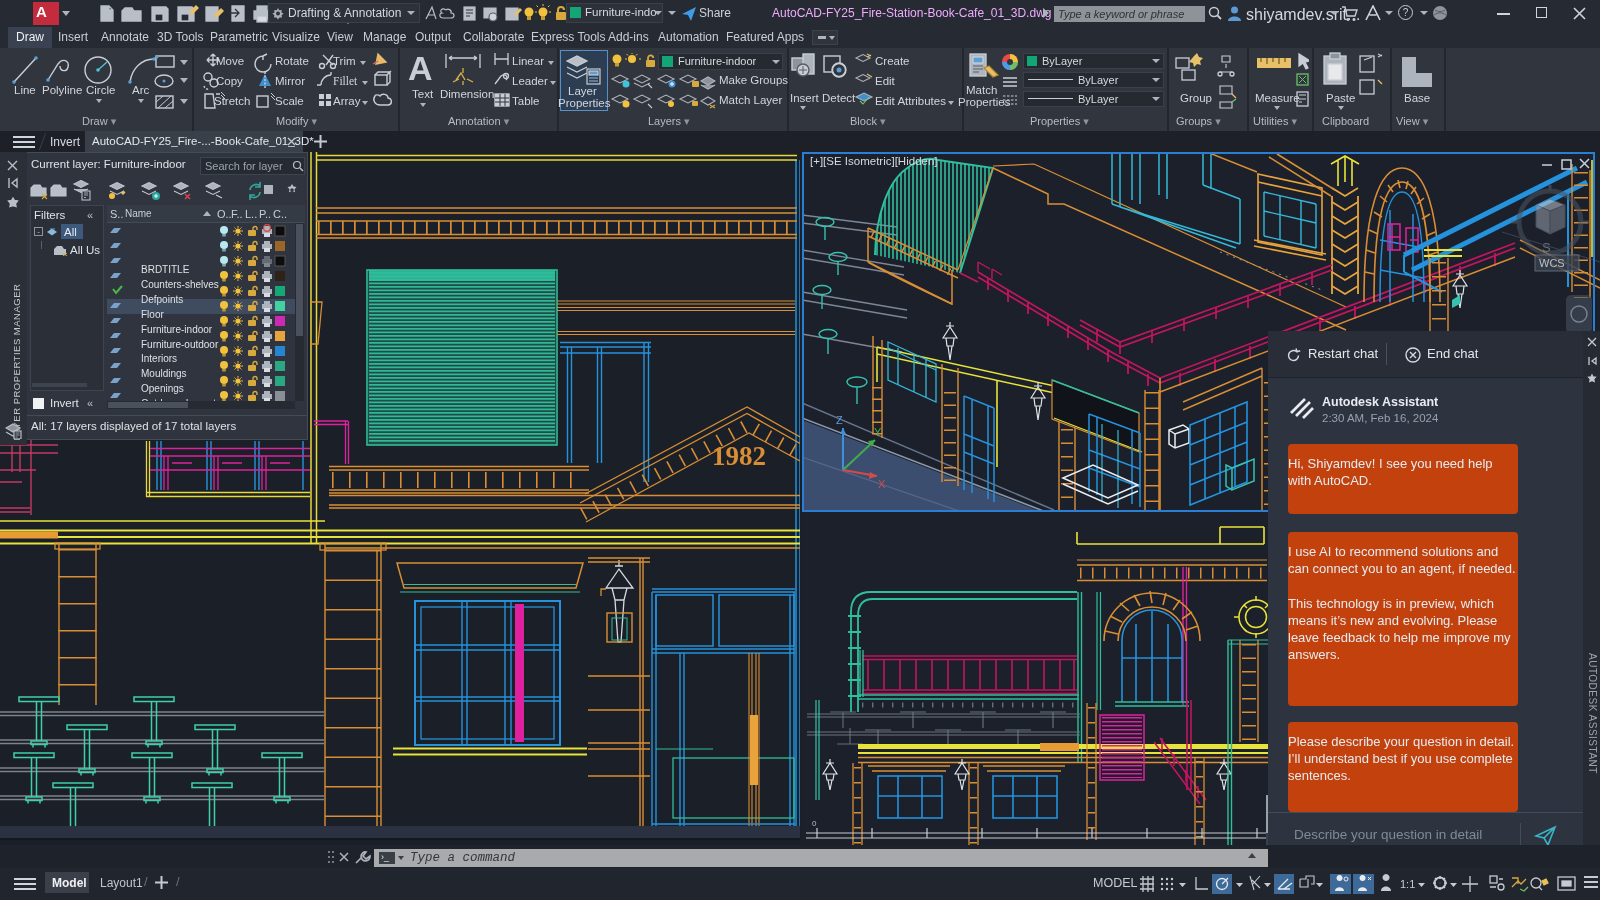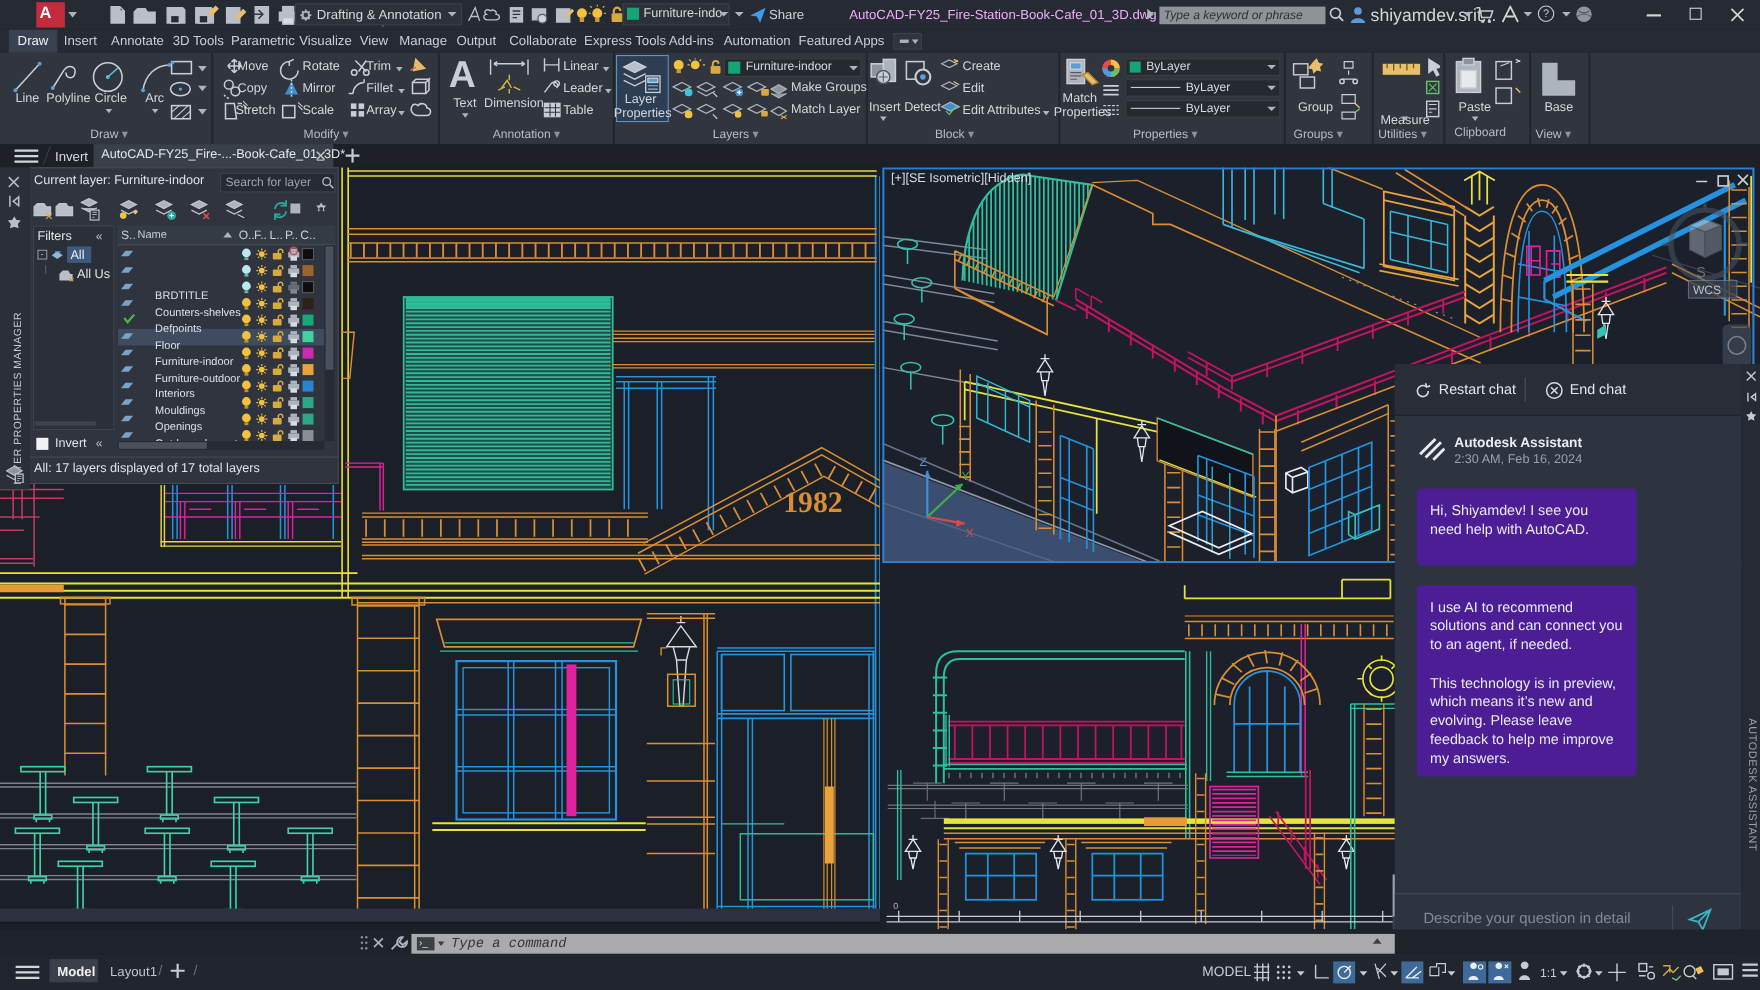--- a/index.html
+++ b/index.html
@@ -19,21 +19,21 @@
   .plabel { position:absolute; top:115px; font-size:11px; color:#b6bcc6; white-space:nowrap; }
   .rbtxt { position:absolute; font-size:11.5px; color:#d2d6dc; white-space:nowrap; }
   
   #filetabs { left:0; top:131px; width:1600px; height:21px; background:#1d2127; }
   
   #lstrip { left:0; top:152px; width:27px; height:293px; background:#2b2f37; }
   #palette { left:27px; top:152px; width:281px; height:288px; background:#2f343e; border:1px solid #454b55; border-left:none; }
   
   #chat { left:1268px; top:331px; width:315px; height:537px; background:#2d3440; }
   #chatstrip { left:1583px; top:331px; width:17px; height:537px; background:#262b33; }
-  .bubble { position:absolute; left:20px; width:200px; background:#4c1d95; border-radius:4px; color:#e6ebf1; font-size:13px; line-height:17.2px; padding:11px 12px; }
+  .bubble { position:absolute; left:20px; width:230px; background:#c2410c; border-radius:4px; color:#e6ebf1; font-size:13px; line-height:17.2px; padding:11px 0; }
   
   #cmdrow { left:0; top:845px; width:1600px; height:23px; background:#1e222a; }
   #statusbar { left:0; top:868px; width:1600px; height:32px; background:#21252d; }
 </style>
 </head>
 <body>
 <div id="app">
 
   <div class="abs" id="vpleft" style="left:0;top:152px;width:800px;height:693px;background:#1b1f27;">
   <svg width="800" height="693" viewBox="0 0 800 693">
@@ -727,21 +727,21 @@
         <rect x="180" y="25" width="12" height="10"></rect>
           <path d="M180 25 l3 -3 l12 0 l-3 3 M192 25 l3 -3 l0 10 l-3 3"></path>
         <path d="M180 46 c-3 4 0 9 5 9 l8 0 c4 0 5 -6 0 -7 c0 -4 -6 -5 -8 -2 c-2 -2 -5 -1 -5 0 Z"></path>
       </g>
     </svg>
     <div class="rbtxt" style="left:216px;top:55px;">Move</div>
     <div class="rbtxt" style="left:275px;top:55px;">Rotate</div>
     <div class="rbtxt" style="left:333px;top:55px;">Trim</div>
     <div class="rbtxt" style="left:216px;top:75px;">Copy</div>
     <div class="rbtxt" style="left:275px;top:75px;">Mirror</div>
-    <div class="rbtxt" style="left:333px;top:75px;">Fillet</div>
+    <div class="rbtxt" style="left:333px;top:75px;font-family:Liberation Serif, serif;">Fillet</div>
     <div class="rbtxt" style="left:214px;top:95px;">Stretch</div>
     <div class="rbtxt" style="left:275px;top:95px;">Scale</div>
     <div class="rbtxt" style="left:333px;top:95px;">Array</div>
     <div class="abs" style="left:360px;top:61px;width:0;height:0;border-left:3.5px solid transparent;border-right:3.5px solid transparent;border-top:4px solid #aeb4bd;"></div>
     <div class="abs" style="left:362px;top:81px;width:0;height:0;border-left:3.5px solid transparent;border-right:3.5px solid transparent;border-top:4px solid #aeb4bd;"></div>
     <div class="abs" style="left:362px;top:101px;width:0;height:0;border-left:3.5px solid transparent;border-right:3.5px solid transparent;border-top:4px solid #aeb4bd;"></div>
 
     <div class="abs" style="left:408px;top:50px;width:28px;height:36px;color:#c9ced6;font-size:34px;font-weight:bold;line-height:36px;">A</div>
     <svg class="abs" style="left:443px;top:52px;" width="40" height="36" viewBox="0 0 40 36">
       <g stroke="#c9ced6" stroke-width="1.3" fill="none">
@@ -906,21 +906,21 @@
       <rect x="2" y="6" width="34" height="10" fill="#e8c06a"></rect>
         <path d="M6 6 v4 M12 6 v6 M18 6 v4 M24 6 v6 M30 6 v4" stroke="#6a5a20" stroke-width="1.2"></path>
       <g stroke="#c9ced6" stroke-width="1.3" fill="none">
         <path d="M44 2 l0 12 l4 -3 l3 6 l2 -1 l-3 -6 l5 -1 Z" fill="#c9ced6"></path>
         <rect x="42" y="22" width="11" height="11" stroke="#6ac06a"></rect>
           <path d="M44 24 l7 7 m0 -7 l-7 7" stroke="#6ac06a" stroke-width="1"></path>
         <rect x="42" y="40" width="11" height="14"></rect>
           <path d="M44 43 h7 M44 47 h7 M44 50 h3" stroke-width="1"></path>
       </g>
     </svg>
-    <div class="rbtxt" style="left:1255px;top:92px;margin-top:12px;">Measure</div>
+    <div class="rbtxt" style="left:1255px;top:92px;">Measure</div>
     <div class="abs" style="left:1274px;top:106px;width:0;height:0;border-left:3.5px solid transparent;border-right:3.5px solid transparent;border-top:4px solid #aeb4bd;"></div>
 
     <svg class="abs" style="left:1320px;top:52px;" width="64" height="58" viewBox="0 0 64 58">
       <g stroke="#c9ced6" stroke-width="1.3" fill="none">
         <rect x="4" y="4" width="22" height="28" fill="#aeb4bd"></rect>
           <rect x="10" y="1" width="10" height="6" fill="#8e949d"></rect>
           <rect x="8" y="12" width="14" height="16" fill="#e8e9eb"></rect>
         <rect x="40" y="4" width="14" height="16"></rect>
           <path d="M44 8 l8 -3 M58 2 l4 2 m-4 1 l4 -2" stroke-width="1.1"></path>
         <rect x="40" y="28" width="14" height="14"></rect>
@@ -1185,20 +1185,21 @@
           <path d="M1 16 L15 2"></path>
           <path d="M6 19 L20 5"></path>
           <path d="M13 21 L23 11"></path>
         </g>
       </svg>
     <div class="abs" style="left:54px;top:64px;font-size:12.5px;font-weight:bold;color:#e8ecf1;">Autodesk Assistant</div>
     <div class="abs" style="left:54px;top:81px;font-size:11.5px;color:#97a1ad;">2:30 AM, Feb 16, 2024</div>
 
     <div class="bubble" style="top:113px;height:70px;">Hi, Shiyamdev! I see you need help with AutoCAD.</div>
     <div class="bubble" style="top:201px;height:174px;">I use AI to recommend solutions and can connect you to an agent, if needed.<br><br>This technology is in preview, which means it’s new and evolving. Please leave feedback to help me improve my answers.</div>
+    <div class="bubble" style="top:391px;height:90px;">Please describe your question in detail. I’ll understand best if you use complete sentences.</div>
 
     <div class="abs" style="left:0;top:481px;width:315px;height:56px;background:#2d3440;border-top:1px solid #414b59;"></div>
     <div class="abs" style="left:26px;top:496px;font-size:13.5px;color:#7e8a98;">Describe your question in detail</div>
     <div class="abs" style="left:252px;top:492px;width:1px;height:26px;background:#414b59;"></div>
     <svg class="abs" style="left:266px;top:494px;" width="24" height="22" viewBox="0 0 24 22">
         <path d="M2 11 L21 2 L14 20 L10 13 Z M10 13 L21 2" stroke="#39b6c6" stroke-width="1.6" fill="none"></path>
       </svg>
   </div>
   <div class="abs" id="chatstrip">
     <svg class="abs" style="left:4px;top:6px;" width="10" height="46" viewBox="0 0 10 46">

